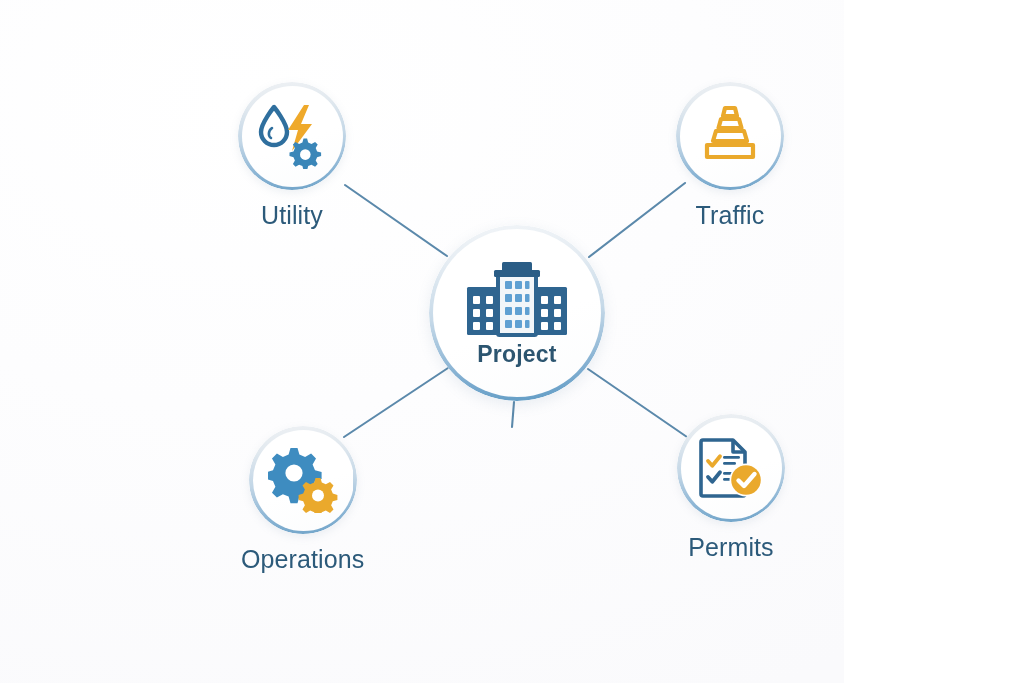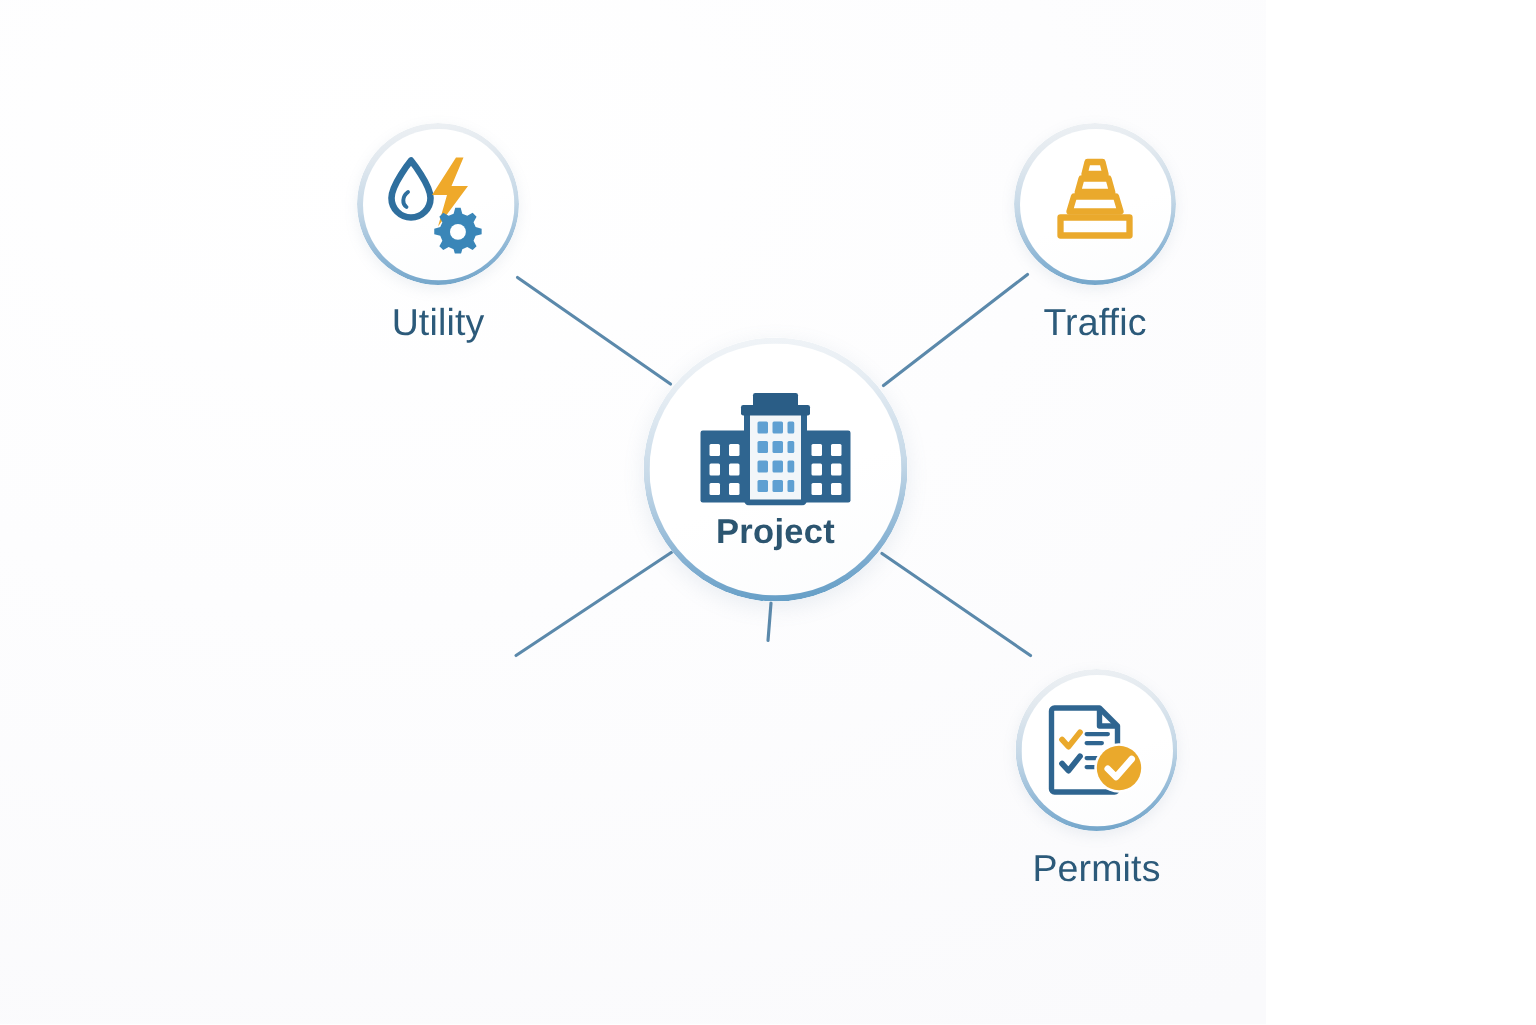--- a/index.html
+++ b/index.html
@@ -221,23 +221,42 @@
             <path d="M19 26 h28 l3 10 h-34 Z"></path>
 
             <path d="M10 40 h46 v12 h-46 Z"></path>
           </g>
         </svg>
       </span>
     </div>
     <span class="node-label">Traffic</span>
   </div>
 
-
-
-  <div class="node satellite" style="left:677px; top:446px;">
+  <div class="node satellite" style="left:241px; top:426px;">
+    <div class="node-circle">
+      <span class="node-icon">
+        <svg width="70" height="66" viewBox="0 0 70 66">
+
+          <g fill="#3e8cc0">
+            <path d="M22.5 1 l7 0 l1.9 6.6 l5.7 2.4 l6.0 -3.4 l4.9 4.9 l-3.4 6.0 l2.4 5.7 l6.6 1.9 l0 7 l-6.6 1.9 l-2.4 5.7 l3.4 6.0 l-4.9 4.9 l-6.0 -3.4 l-5.7 2.4 l-1.9 6.6 l-7 0 l-1.9 -6.6 l-5.7 -2.4 l-6.0 3.4 l-4.9 -4.9 l3.4 -6.0 l-2.4 -5.7 l-6.6 -1.9 l0 -7 l6.6 -1.9 l2.4 -5.7 l-3.4 -6.0 l4.9 -4.9 l6.0 3.4 l5.7 -2.4 Z"></path>
+          </g>
+          <circle cx="26" cy="26" r="8.6" fill="#ffffff"></circle>
+
+          <g fill="#eaa92c">
+            <path d="M47.5 31 l5 0 l1.3 4.6 l4.0 1.7 l4.2 -2.4 l3.5 3.5 l-2.4 4.2 l1.7 4.0 l4.6 1.3 l0 5 l-4.6 1.3 l-1.7 4.0 l2.4 4.2 l-3.5 3.5 l-4.2 -2.4 l-4.0 1.7 l-1.3 4.6 l-5 0 l-1.3 -4.6 l-4.0 -1.7 l-4.2 2.4 l-3.5 -3.5 l2.4 -4.2 l-1.7 -4.0 l-4.6 -1.3 l0 -5 l4.6 -1.3 l1.7 -4.0 l-2.4 -4.2 l3.5 -3.5 l4.2 2.4 l4.0 -1.7 Z"></path>
+          </g>
+          <circle cx="50" cy="48.5" r="6.0" fill="#ffffff"></circle>
+        </svg>
+      </span>
+    </div>
+    <span class="node-label">Operations</span>
+  </div>
+
+
+  <div class="node satellite" style="left:677px; top:414px;">
     <div class="node-circle">
       <span class="node-icon">
         <svg width="68" height="64" viewBox="0 0 68 64">
 
           <path d="M6 4 h30 l12 12 v42 a2 2 0 0 1 -2 2 h-40 a2 2 0 0 1 -2 -2 v-52 a2 2 0 0 1 2 -2 Z" fill="#ffffff" stroke="#2f6590" stroke-width="3.6" stroke-linejoin="round"></path>
           <path d="M36 4 v12 h12" fill="none" stroke="#2f6590" stroke-width="3.6" stroke-linejoin="round"></path>
 
           <path d="M11 25 l4.3 4.8 l7.7 -9.6" fill="none" stroke="#eaa92c" stroke-width="3.8" stroke-linecap="round" stroke-linejoin="round"></path>
           <rect x="26" y="20" width="17" height="2.8" rx="1.4" fill="#2f6590"></rect>
           <rect x="26" y="26" width="13" height="2.8" rx="1.4" fill="#2f6590"></rect>

